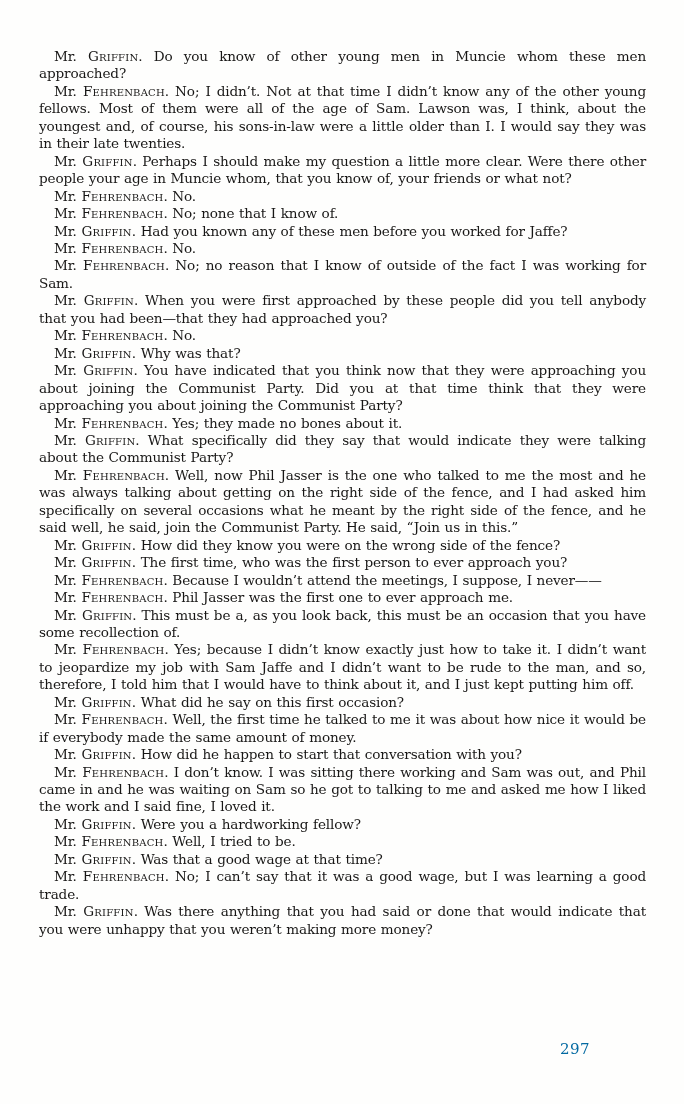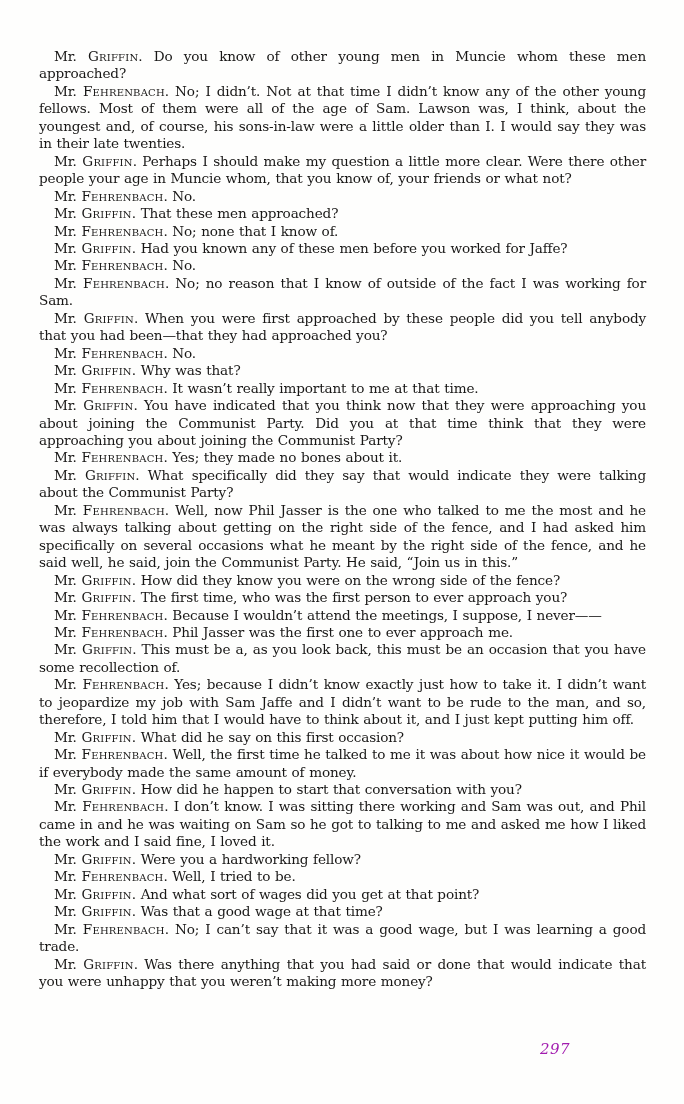--- a/index.html
+++ b/index.html
@@ -43,59 +43,56 @@
   }
   .sc {
     font-variant: small-caps;
     letter-spacing: 0.2px;
   }
   .page-number {
     position: absolute;
     left: 540px;
     top: 1040px;
     width: 70px;
+    text-align: center;
     font-size: 15px;
     letter-spacing: 0.5px;
-    color: #a21caf;
-    font-style: italic;
+    color: #0369a1;
   }
 </style>
 </head>
 <body>
 
 <div class="page">
   <div class="text-block">
       <p class="para"><span class="speaker">Mr. <span class="sc">Griffin</span>.</span> Do you know of other young men in Muncie whom these men approached?</p>
       <p class="para"><span class="speaker">Mr. <span class="sc">Fehrenbach</span>.</span> No; I didn’t.  Not at that time I didn’t know any of the other young fellows.  Most of them were all of the age of Sam.  Lawson was, I think, about the youngest and, of course, his sons-in-law were a little older than I.  I would say they was in their late twenties.</p>
       <p class="para"><span class="speaker">Mr. <span class="sc">Griffin</span>.</span> Perhaps I should make my question a little more clear.  Were there other people your age in Muncie whom, that you know of, your friends or what not?</p>
       <p class="para"><span class="speaker">Mr. <span class="sc">Fehrenbach</span>.</span> No.</p>
-      <p class="para"><span class="speaker">Mr. <span class="sc">Griffin</span>.</span> That these men approached?</p>
       <p class="para"><span class="speaker">Mr. <span class="sc">Fehrenbach</span>.</span> No; none that I know of.</p>
       <p class="para"><span class="speaker">Mr. <span class="sc">Griffin</span>.</span> Had you known any of these men before you worked for Jaffe?</p>
       <p class="para"><span class="speaker">Mr. <span class="sc">Fehrenbach</span>.</span> No.</p>
       <p class="para"><span class="speaker">Mr. <span class="sc">Fehrenbach</span>.</span> No; no reason that I know of outside of the fact I was working for Sam.</p>
       <p class="para"><span class="speaker">Mr. <span class="sc">Griffin</span>.</span> When you were first approached by these people did you tell anybody that you had been—that they had approached you?</p>
       <p class="para"><span class="speaker">Mr. <span class="sc">Fehrenbach</span>.</span> No.</p>
       <p class="para"><span class="speaker">Mr. <span class="sc">Griffin</span>.</span> Why was that?</p>
-      <p class="para"><span class="speaker">Mr. <span class="sc">Fehrenbach</span>.</span> It wasn’t really important to me at that time.</p>
       <p class="para"><span class="speaker">Mr. <span class="sc">Griffin</span>.</span> You have indicated that you think now that they were approaching you about joining the Communist Party.  Did you at that time think that they were approaching you about joining the Communist Party?</p>
       <p class="para"><span class="speaker">Mr. <span class="sc">Fehrenbach</span>.</span> Yes; they made no bones about it.</p>
       <p class="para"><span class="speaker">Mr. <span class="sc">Griffin</span>.</span> What specifically did they say that would indicate they were talking about the Communist Party?</p>
       <p class="para"><span class="speaker">Mr. <span class="sc">Fehrenbach</span>.</span> Well, now Phil Jasser is the one who talked to me the most and he was always talking about getting on the right side of the fence, and I had asked him specifically on several occasions what he meant by the right side of the fence, and he said well, he said, join the Communist Party.  He said, “Join us in this.”</p>
       <p class="para"><span class="speaker">Mr. <span class="sc">Griffin</span>.</span> How did they know you were on the wrong side of the fence?</p>
       <p class="para"><span class="speaker">Mr. <span class="sc">Griffin</span>.</span> The first time, who was the first person to ever approach you?</p>
       <p class="para"><span class="speaker">Mr. <span class="sc">Fehrenbach</span>.</span> Because I wouldn’t attend the meetings, I suppose, I never——</p>
       <p class="para"><span class="speaker">Mr. <span class="sc">Fehrenbach</span>.</span> Phil Jasser was the first one to ever approach me.</p>
       <p class="para"><span class="speaker">Mr. <span class="sc">Griffin</span>.</span> This must be a, as you look back, this must be an occasion that you have some recollection of.</p>
       <p class="para"><span class="speaker">Mr. <span class="sc">Fehrenbach</span>.</span> Yes; because I didn’t know exactly just how to take it.  I didn’t want to jeopardize my job with Sam Jaffe and I didn’t want to be rude to the man, and so, therefore, I told him that I would have to think about it, and I just kept putting him off.</p>
       <p class="para"><span class="speaker">Mr. <span class="sc">Griffin</span>.</span> What did he say on this first occasion?</p>
       <p class="para"><span class="speaker">Mr. <span class="sc">Fehrenbach</span>.</span> Well, the first time he talked to me it was about how nice it would be if everybody made the same amount of money.</p>
       <p class="para"><span class="speaker">Mr. <span class="sc">Griffin</span>.</span> How did he happen to start that conversation with you?</p>
       <p class="para"><span class="speaker">Mr. <span class="sc">Fehrenbach</span>.</span> I don’t know.  I was sitting there working and Sam was out, and Phil came in and he was waiting on Sam so he got to talking to me and asked me how I liked the work and I said fine, I loved it.</p>
       <p class="para"><span class="speaker">Mr. <span class="sc">Griffin</span>.</span> Were you a hardworking fellow?</p>
       <p class="para"><span class="speaker">Mr. <span class="sc">Fehrenbach</span>.</span> Well, I tried to be.</p>
-      <p class="para"><span class="speaker">Mr. <span class="sc">Griffin</span>.</span> And what sort of wages did you get at that point?</p>
       <p class="para"><span class="speaker">Mr. <span class="sc">Griffin</span>.</span> Was that a good wage at that time?</p>
       <p class="para"><span class="speaker">Mr. <span class="sc">Fehrenbach</span>.</span> No; I can’t say that it was a good wage, but I was learning a good trade.</p>
       <p class="para"><span class="speaker">Mr. <span class="sc">Griffin</span>.</span> Was there anything that you had said or done that would indicate that you were unhappy that you weren’t making more money?</p>
     </div>
   <div class="page-number">297</div>
 </div>
 
 </body></html>

